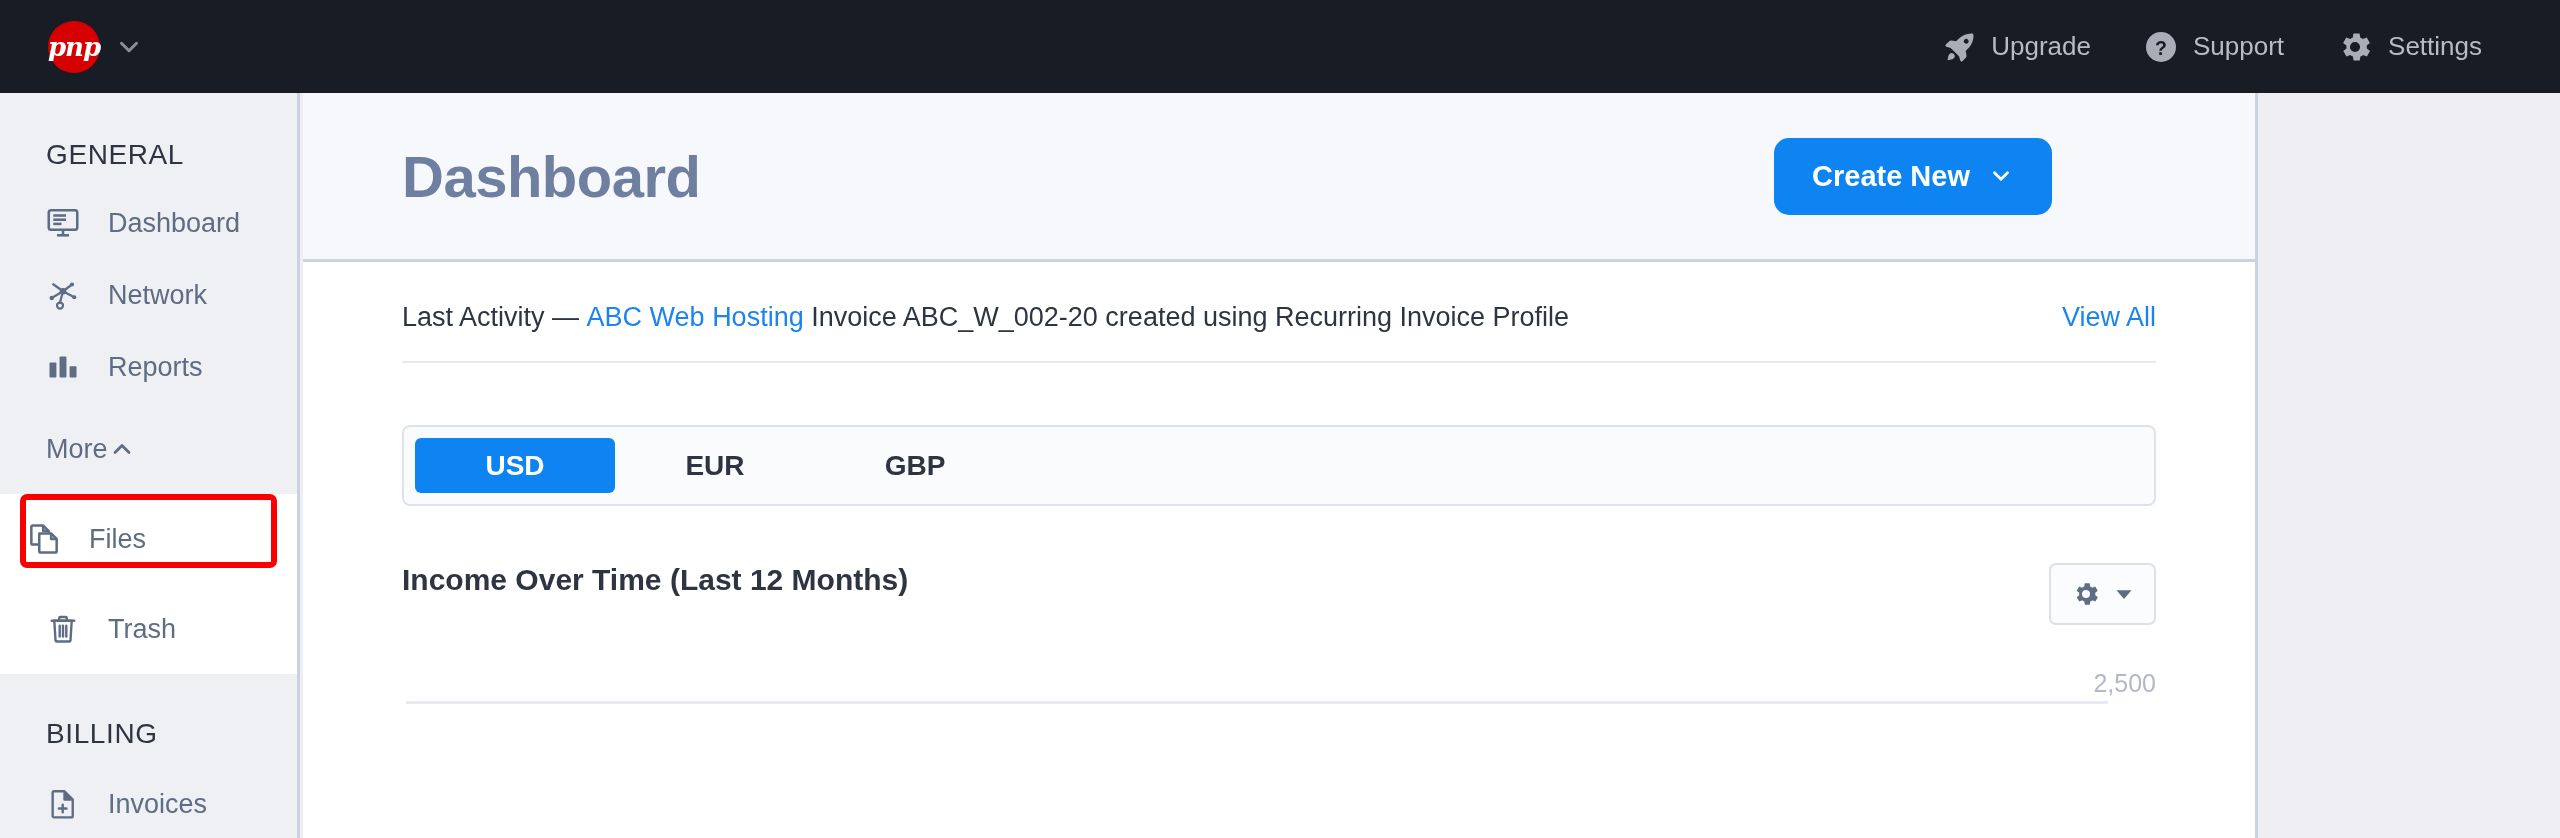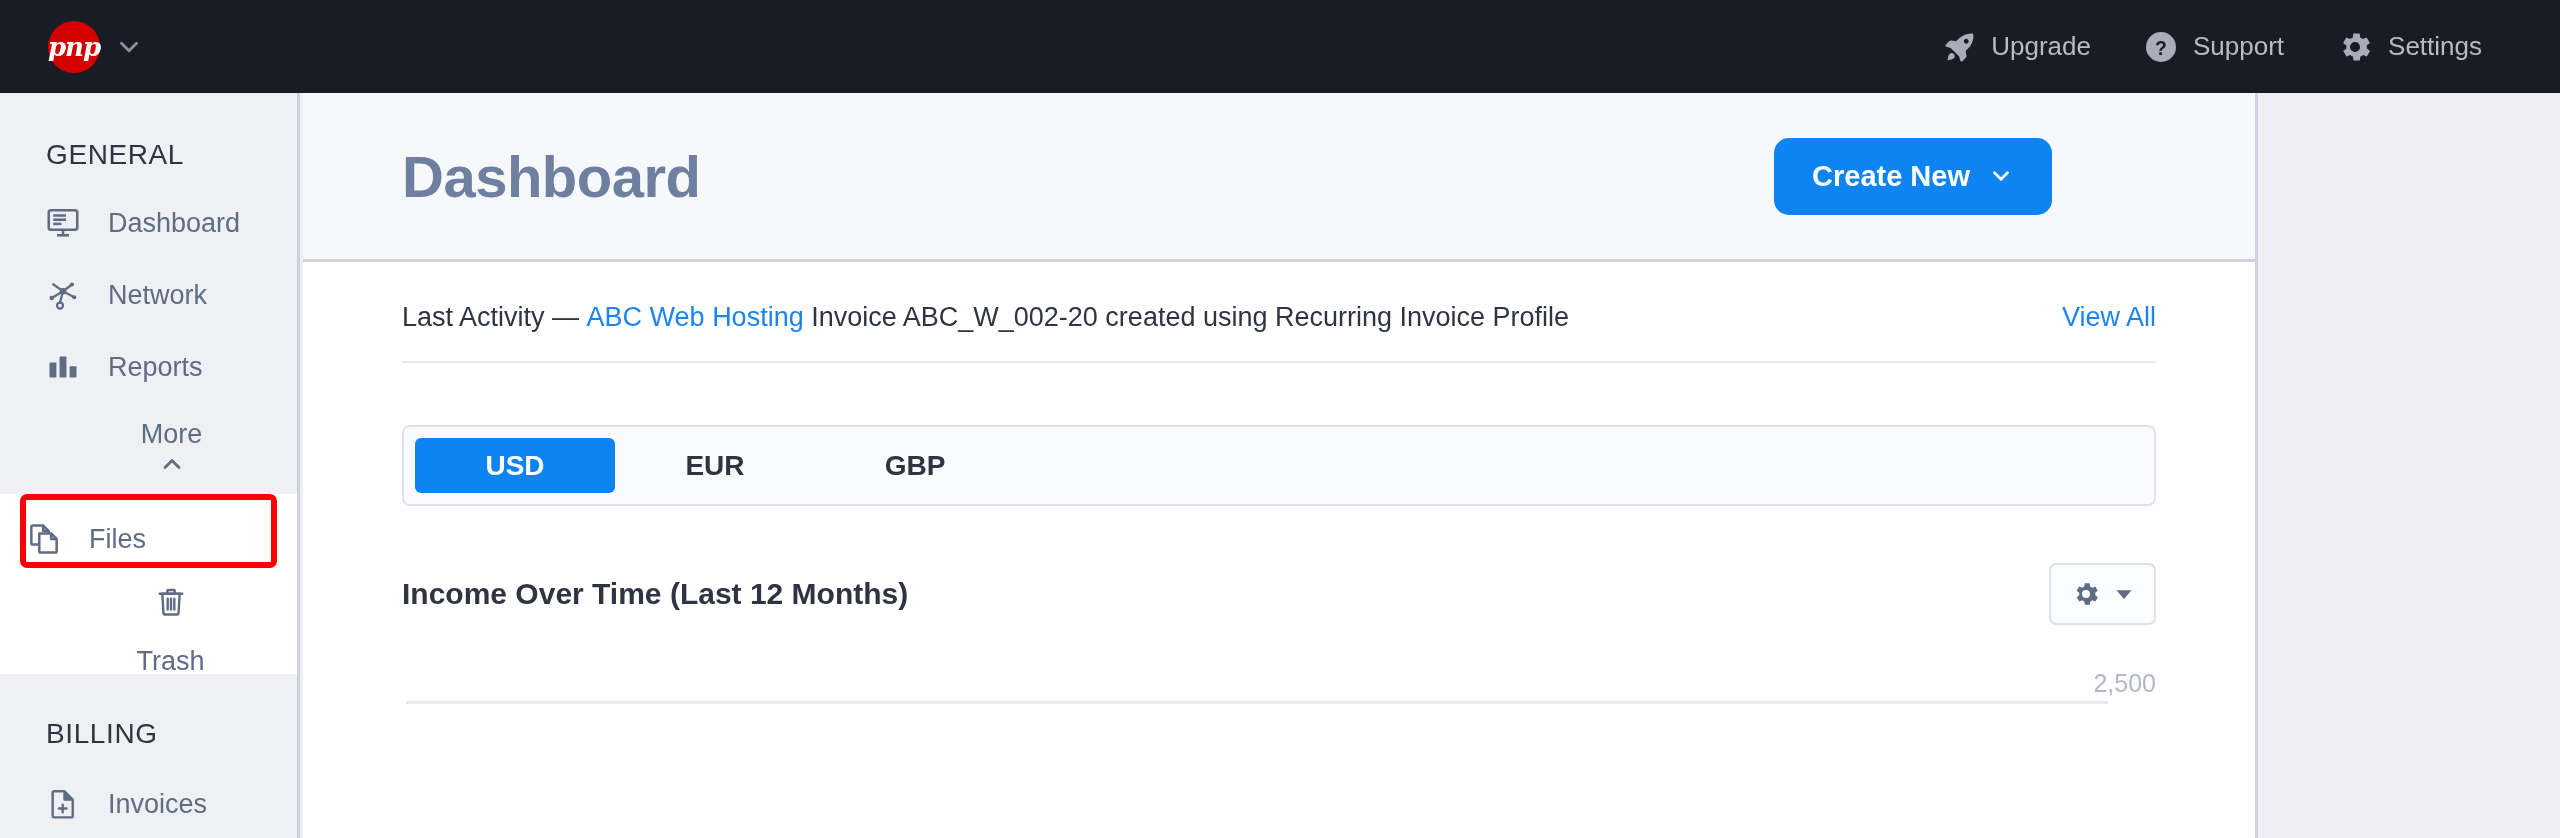--- a/index.html
+++ b/index.html
@@ -62,21 +62,21 @@
     display: flex; align-items: center; gap: 26px;
     height: 72px; padding-left: 44px;
     color: #5e6c84; font-size: 27px; cursor: pointer;
   }
   .side-item .side-icon {
     width: 38px; display: flex; align-items: center; justify-content: center;
   }
   .side-more {
     display: flex; align-items: center; gap: 0;
     height: 60px; padding-left: 46px;
-    color: #5e6c84; font-size: 27px; cursor: pointer; flex-direction: column;
+    color: #5e6c84; font-size: 27px; cursor: pointer;
   }
   .submenu {
     position: absolute; left: 0; top: 0; width: 297px;
     background: #ffffff;
   }
   .highlight-box {
     position: absolute;
     border: 6px solid #fb0000;
     border-radius: 7px;
     pointer-events: none;
@@ -135,21 +135,21 @@
     font-size: 28px; font-weight: 700; color: #2e3442;
     padding: 0 36px; height: 100%;
     display: flex; align-items: center; justify-content: center;
     border-radius: 6px; cursor: pointer;
     min-width: 200px;
   }
   .tab.active { background: #0d84f2; color: #ffffff; }
 
   .chart-head {
     margin: 57px 99px 0 99px;
-    display: flex; align-items: center; gap: 37px;
+    display: flex;  gap: 37px;
   }
   .chart-title { font-size: 30px; font-weight: 700; color: #2e3442; }
   .btn-gear {
     margin-left: auto;
     border: 2px solid #dde0e8; border-radius: 7px;
     background: #fbfcfd;
     padding: 14px 20px;
     display: flex; align-items: center; gap: 13px;
     cursor: pointer;
   }
@@ -285,21 +285,21 @@
         <svg width="38" height="38" viewBox="0 0 24 24" fill="none" stroke="#5e6c84" stroke-width="1.6" stroke-linejoin="round">
           <path d="M5 3.5h6.5L15 7v7.5a1 1 0 0 1-1 1H5a1 1 0 0 1-1-1V4.5a1 1 0 0 1 1-1z"></path>
           <path d="M11.5 3.5V7H15"></path>
           <path d="M9 8.5h7.5L20 12v7.5a1 1 0 0 1-1 1h-9a1 1 0 0 1-1-1V9.5a1 1 0 0 1 1-1z" fill="#ffffff"></path>
           <path d="M16.5 8.5V12H20"></path>
         </svg>
       </span>
       <span>Files</span>
     </div>
 
-    <div class="side-item" style="height:90px;flex-direction:column;">
+    <div class="side-item" style="height:90px;">
       <span class="side-icon">
         <svg width="36" height="36" viewBox="0 0 24 24" fill="none" stroke="#5e6c84" stroke-width="1.6" stroke-linecap="round" stroke-linejoin="round">
           <path d="M4.5 6.5h15"></path>
           <path d="M9.5 6.5V4.7a.7.7 0 0 1 .7-.7h3.6a.7.7 0 0 1 .7.7v1.8"></path>
           <path d="M6.2 6.5h11.6l-.8 13a.9.9 0 0 1-.9.8H7.9a.9.9 0 0 1-.9-.8z"></path>
           <line x1="9.8" y1="9.8" x2="9.8" y2="17"></line>
           <line x1="12" y1="9.8" x2="12" y2="17"></line>
           <line x1="14.2" y1="9.8" x2="14.2" y2="17"></line>
         </svg>
       </span>

